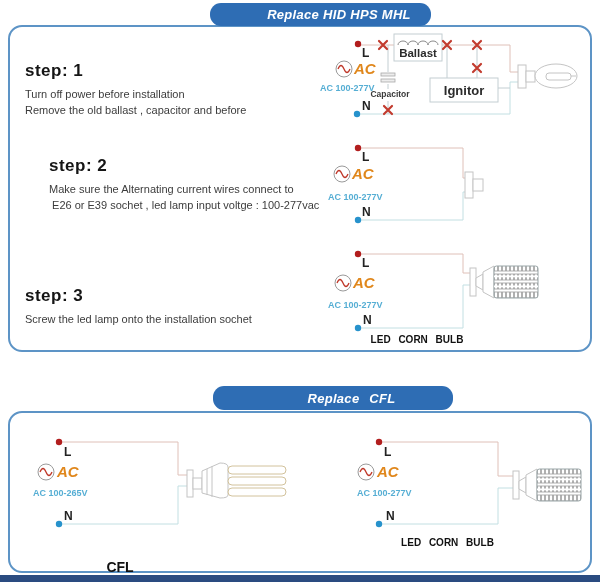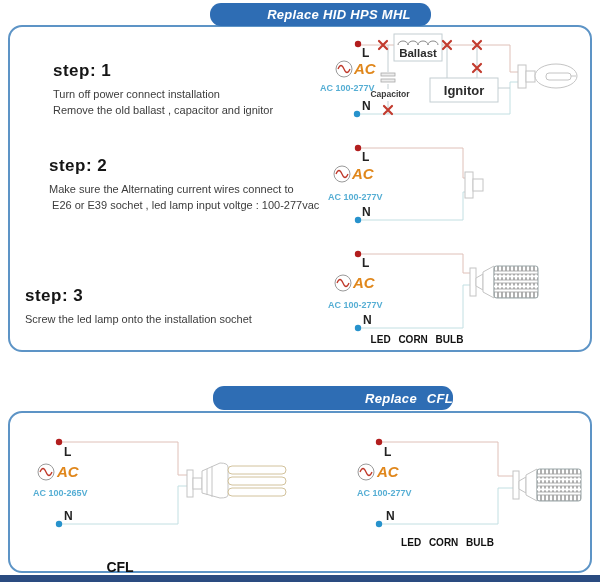--- a/index.html
+++ b/index.html
@@ -38,24 +38,24 @@
 <body>
 
 <div id="canvas">
 
   <div class="tab" style="left:210px;top:3px;width:184px;height:23px;">
     <span>Replace HID HPS MHL</span>
   </div>
 
   <div class="panel" style="left:8px;top:25px;width:580px;height:323px;"></div>
 
-  <div class="step" style="top:61px;margin-left:28px;">
+  <div class="step" style="top:61px;">
     <div class="step-title">step: 1</div>
-    <div class="step-line">Turn off power connect installation</div>
-    <div class="step-line">Remove the old ballast , capacitor and ignitor</div>
+    <div class="step-line">Turn off power before installation</div>
+    <div class="step-line">Remove the old ballast , capacitor and before</div>
   </div>
 
   <div class="step" style="top:156px;margin-left:24px;">
     <div class="step-title">step: 2</div>
     <div class="step-line">Make sure the Alternating current wires connect to</div>
     <div class="step-line"> E26 or E39 sochet , led lamp input voltge : 100-277vac</div>
   </div>
 
   <div class="step" style="top:286px;">
     <div class="step-title">step: 3</div>
@@ -163,21 +163,21 @@
       <polygon class="bulb" points="6,14 13,10 13,26 6,22"></polygon>
       <polygon class="bulb" points="13,8 24,2 24,34 13,28"></polygon>
       <rect x="24" y="2" width="44" height="32" rx="2.5" fill="url(#cornp1)" stroke="#9aa6a8" stroke-width="1"></rect>
       <rect x="24" y="11.5" width="44" height="1.8" fill="#fff"></rect>
       <rect x="24" y="21.5" width="44" height="1.8" fill="#fff"></rect>
     </g>
   </svg>
 
   <div class="bulb-label lbl-big" style="left:358px;top:334px;width:118px;">LED CORN BULB</div>
 
-  <div class="tab" style="left:213px;top:386px;width:203px;height:24px;word-spacing:6px;justify-content:flex-end;">
+  <div class="tab" style="left:213px;top:386px;width:203px;height:24px;word-spacing:6px;">
     <span>Replace CFL</span>
   </div>
 
   <div class="panel" style="left:8px;top:411px;width:580px;height:158px;"></div>
 
   <svg style="left:20px;top:425px;" width="290" height="140" viewBox="0 0 290 140">
     <g>
       <path class="wL" d="M42,17 H158 V50 H167"></path>
       <path class="wN" d="M42,99 H158 V61 H167"></path>
     </g>

